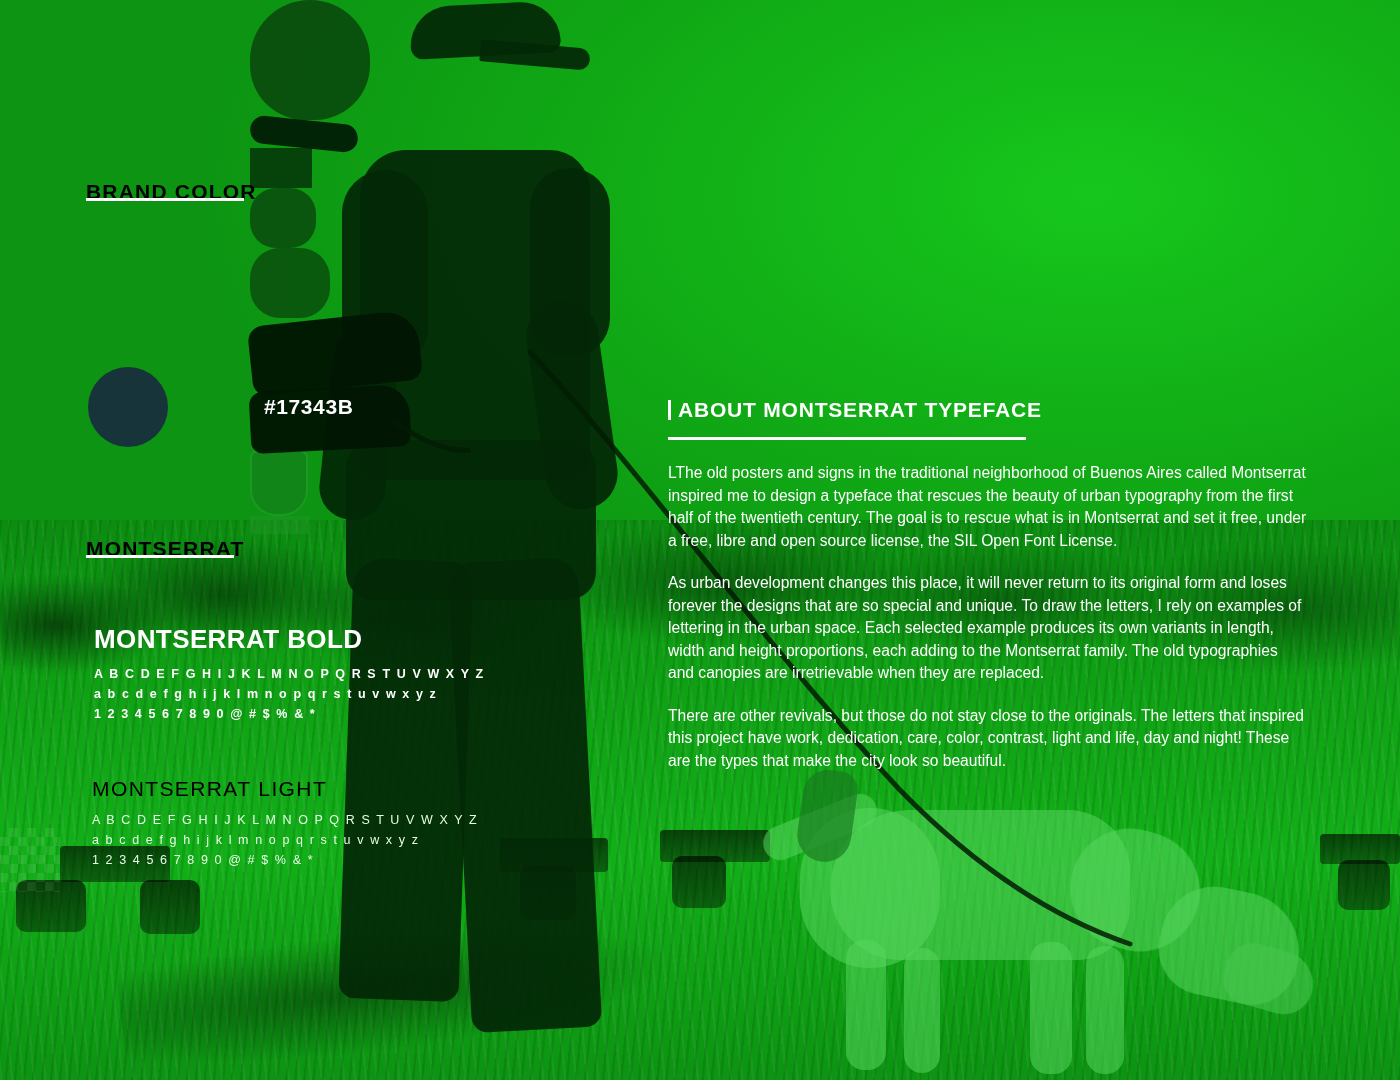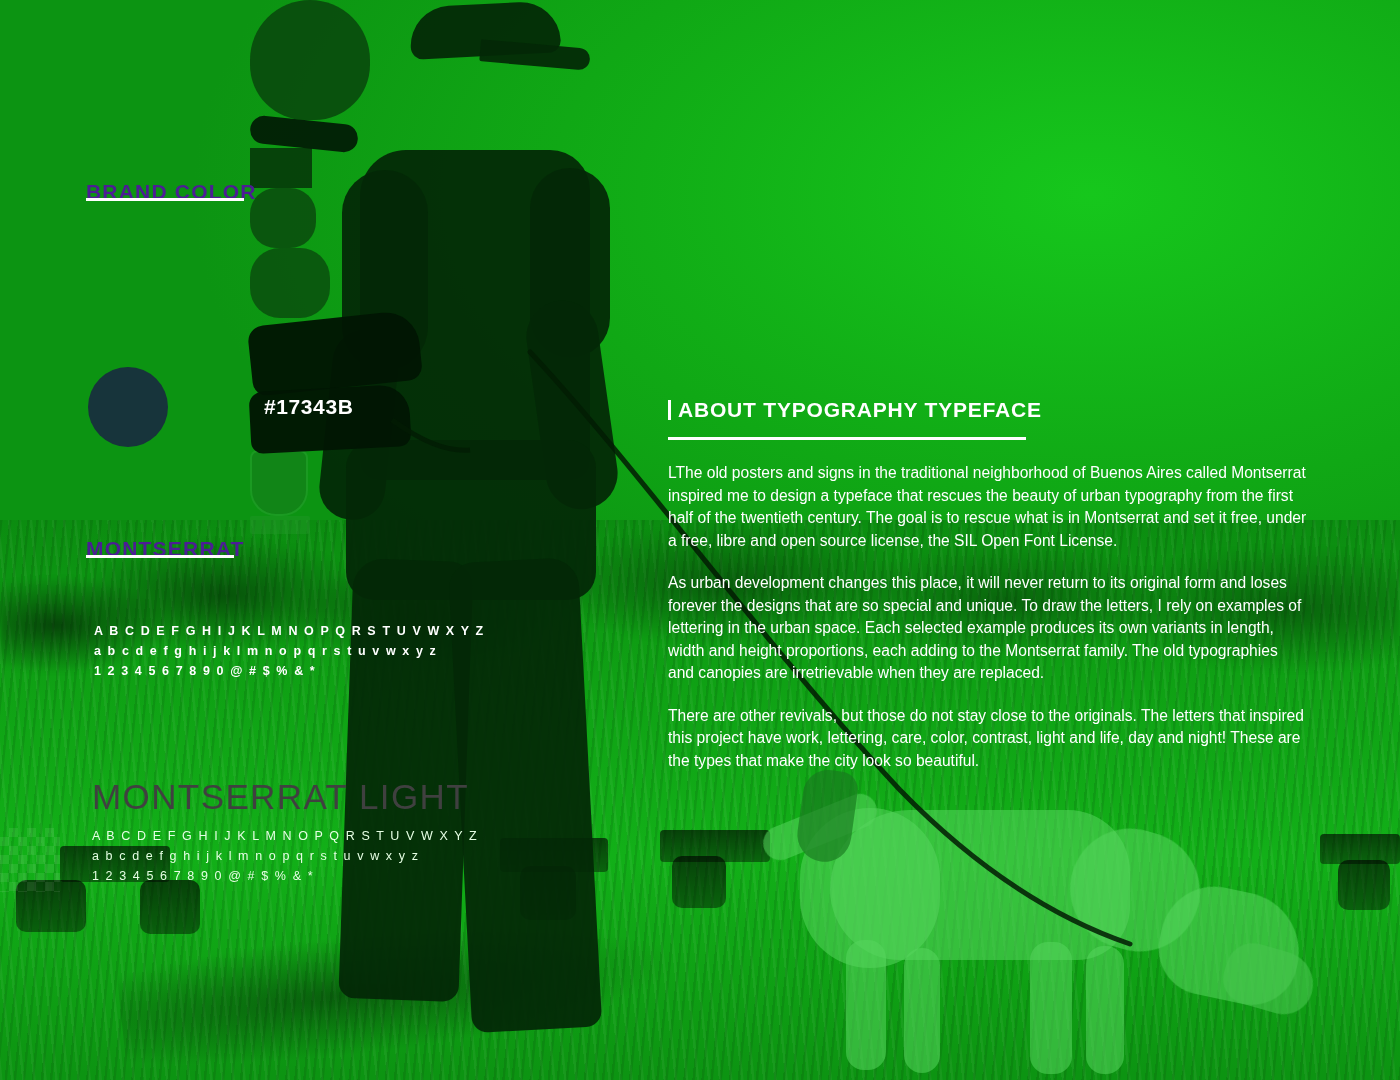--- a/index.html
+++ b/index.html
@@ -138,21 +138,21 @@
   .dog-ear { left: 366px; top: 136px; width: 54px; height: 92px; border-radius: 28px 20px 30px 30px; background: rgba(24,120,30,0.65); transform: rotate(8deg); }
   .dog-tail { left: -40px; top: 40px; width: 120px; height: 34px; border-radius: 20px; transform: rotate(-22deg); }
   .dog-leg1 { left: 46px; top: 170px; width: 40px; height: 130px; border-radius: 18px; }
   .dog-leg2 { left: 104px; top: 178px; width: 36px; height: 125px; border-radius: 18px; }
   .dog-leg3 { left: 230px; top: 172px; width: 42px; height: 132px; border-radius: 18px; }
   .dog-leg4 { left: 286px; top: 176px; width: 38px; height: 128px; border-radius: 18px; }
 
   
   .section-title {
     position: absolute;
-    color: #4c1d95;
+    color: #000000;
     letter-spacing: 1.2px;
     font-weight: 700;
     font-size: 21px;
   }
   .title-rule {
     position: absolute;
     height: 3px;
     background: #ffffff;
   }
 
@@ -178,25 +178,25 @@
   #typography-rule { left: 86px; top: 555px; width: 148px; }
 
   .type-specimen { position: absolute; color: #ffffff; }
   .type-name-bold {
     font-size: 26px;
     font-weight: 700;
     letter-spacing: 0.4px;
     margin: 0 0 12px 0;
   }
   .type-name-light {
-    font-size: 35px;
+    font-size: 21px;
     font-weight: 300;
     letter-spacing: 1.4px;
     margin: 0 0 12px 0;
-    color: #404040;
+    color: #000000;
   }
   .glyph-line-bold {
     font-size: 12.5px;
     font-weight: 700;
     letter-spacing: 1.6px;
     margin: 0 0 6px 0;
   }
   .glyph-line-light {
     font-size: 12.5px;
     font-weight: 300;
@@ -324,35 +324,36 @@
 
   <div class="swatch-row" id="swatch-row-2">
     <div class="swatch" style="background:#17343B; width:80px; height:80px;"></div>
     <span class="swatch-hex" style="margin-left:96px;">#17343B</span>
   </div>
 
   <h2 class="section-title" id="typography-title">MONTSERRAT</h2>
   <div class="title-rule" id="typography-rule"></div>
 
   <div class="type-specimen" id="specimen-bold">
+    <p class="type-name-bold">MONTSERRAT BOLD</p>
     <p class="glyph-line-bold">A B C D E F G H I J K L M N O P Q R S T U V W X Y Z</p>
     <p class="glyph-line-bold">a b c d e f g h i j k l m n o p q r s t u v w x y z</p>
     <p class="glyph-line-bold">1 2 3 4 5 6 7 8 9 0  @ # $ % &amp; *</p>
   </div>
 
   <div class="type-specimen" id="specimen-light">
     <p class="type-name-light">MONTSERRAT LIGHT</p>
     <p class="glyph-line-light">A B C D E F G H I J K L M N O P Q R S T U V W X Y Z</p>
     <p class="glyph-line-light">a b c d e f g h i j k l m n o p q r s t u v w x y z</p>
     <p class="glyph-line-light">1 2 3 4 5 6 7 8 9 0  @ # $ % &amp; *</p>
   </div>
 
   <div id="about-block">
-    <h2 id="about-title">ABOUT TYPOGRAPHY TYPEFACE</h2>
+    <h2 id="about-title">ABOUT MONTSERRAT TYPEFACE</h2>
     <div id="about-rule"></div>
     <div id="about-paras">
       <p class="about-para">LThe old posters and signs in the traditional neighborhood of Buenos Aires called Montserrat inspired me to design a typeface that rescues the beauty of urban typography from the first half of the twentieth century. The goal is to rescue what is in Montserrat and set it free, under a free, libre and open source license, the SIL Open Font License.</p>
       <p class="about-para">As urban development changes this place, it will never return to its original form and loses forever the designs that are so special and unique. To draw the letters, I rely on examples of lettering in the urban space. Each selected example produces its own variants in length, width and height proportions, each adding to the Montserrat family. The old typographies and canopies are irretrievable when they are replaced.</p>
-      <p class="about-para">There are other revivals, but those do not stay close to the originals. The letters that inspired this project have work, lettering, care, color, contrast, light and life, day and night! These are the types that make the city look so beautiful.</p>
+      <p class="about-para">There are other revivals, but those do not stay close to the originals. The letters that inspired this project have work, dedication, care, color, contrast, light and life, day and night! These are the types that make the city look so beautiful.</p>
     </div>
   </div>
 
 </div>
 
 </body></html>

